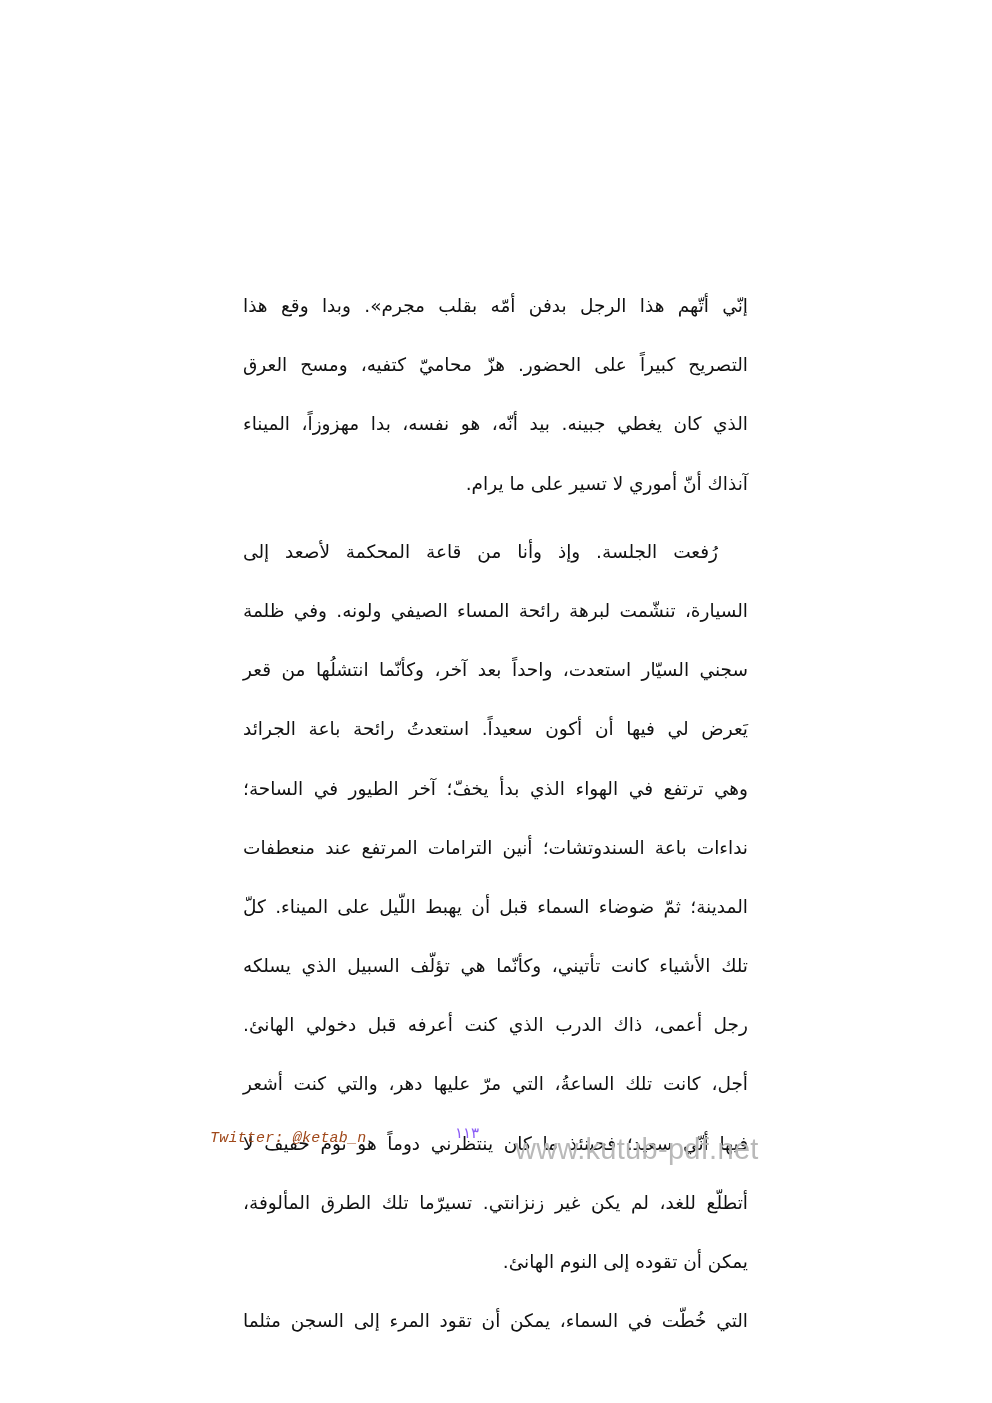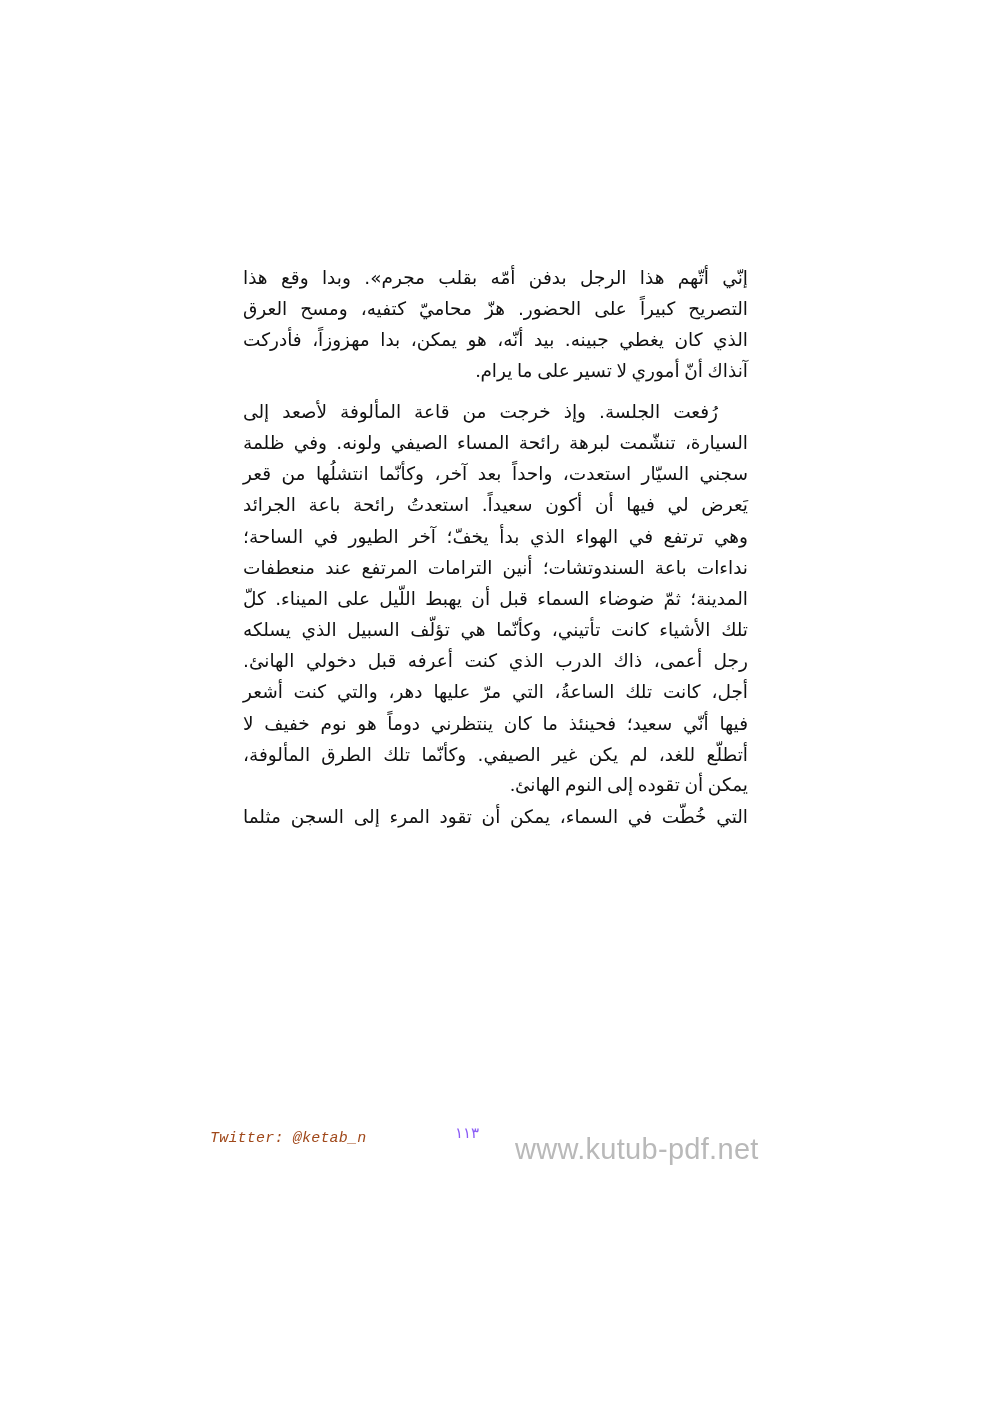--- a/index.html
+++ b/index.html
@@ -30,24 +30,24 @@
       direction: rtl;
       text-align: justify;
       text-align-last: justify;
       font-family: "DejaVu Sans", sans-serif;
       font-size: 18.5px;
       color: #111111;
       height: 31.2px;
       line-height: 31.2px;
       white-space: nowrap;
       overflow: visible;
+      margin-top: 28px;
     }
     .line.last {
       text-align-last: right;
-      font-family: Liberation Serif, serif;
     }
     .line.indent {
       padding-right: 30px;
     }
     .para-gap {
       height: 9px;
     }
     .footer-handle {
       position: absolute;
       left: 210px;
@@ -79,39 +79,39 @@
   </style>
 </head>
 <body>
 
 <div class="page">
   <div class="text-block">
 
     <div>
       <div class="line">إنّي أتّهم هذا الرجل بدفن أمّه بقلب مجرم». وبدا وقع هذا</div>
       <div class="line">التصريح كبيراً على الحضور. هزّ محاميّ كتفيه، ومسح العرق</div>
-      <div class="line">الذي كان يغطي جبينه. بيد أنّه، هو يمكن، بدا مهزوزاً، فأدركت</div>
+      <div class="line">الذي كان يغطي جبينه. بيد أنّه، هو نفسه، بدا مهزوزاً، الميناء</div>
       <div class="line last">آنذاك أنّ أموري لا تسير على ما يرام.</div>
     </div>
 
     <div class="para-gap"></div>
 
     <div>
-      <div class="line indent">رُفعت الجلسة. وإذ خرجت من قاعة المألوفة لأصعد إلى</div>
+      <div class="line indent">رُفعت الجلسة. وإذ وأنا من قاعة المحكمة لأصعد إلى</div>
       <div class="line">السيارة، تنشّمت لبرهة رائحة المساء الصيفي ولونه. وفي ظلمة</div>
       <div class="line">سجني السيّار استعدت، واحداً بعد آخر، وكأنّما انتشلُها من قعر</div>
       <div class="line">يَعرض لي فيها أن أكون سعيداً. استعدتُ رائحة باعة الجرائد</div>
       <div class="line">وهي ترتفع في الهواء الذي بدأ يخفّ؛ آخر الطيور في الساحة؛</div>
       <div class="line">نداءات باعة السندوتشات؛ أنين الترامات المرتفع عند منعطفات</div>
       <div class="line">المدينة؛ ثمّ ضوضاء السماء قبل أن يهبط اللّيل على الميناء. كلّ</div>
       <div class="line">تلك الأشياء كانت تأتيني، وكأنّما هي تؤلّف السبيل الذي يسلكه</div>
       <div class="line">رجل أعمى، ذاك الدرب الذي كنت أعرفه قبل دخولي الهانئ.</div>
       <div class="line">أجل، كانت تلك الساعةُ، التي مرّ عليها دهر، والتي كنت أشعر</div>
       <div class="line">فيها أنّي سعيد؛ فحينئذ ما كان ينتظرني دوماً هو نوم خفيف لا</div>
-      <div class="line">أتطلّع للغد، لم يكن غير الصيفي. وكأنّما تلك الطرق المألوفة،</div>
+      <div class="line">أتطلّع للغد، لم يكن غير زنزانتي. تسيرّما تلك الطرق المألوفة،</div>
       <div class="line last">يمكن أن تقوده إلى النوم الهانئ.</div>
       <div class="line">التي خُطّت في السماء، يمكن أن تقود المرء إلى السجن مثلما</div>
     </div>
 
   </div>
 
   <div class="footer-handle">Twitter: @ketab_n</div>
   <div class="page-number">١١٣</div>
   <div class="watermark">www.kutub-pdf.net</div>
 </div>

